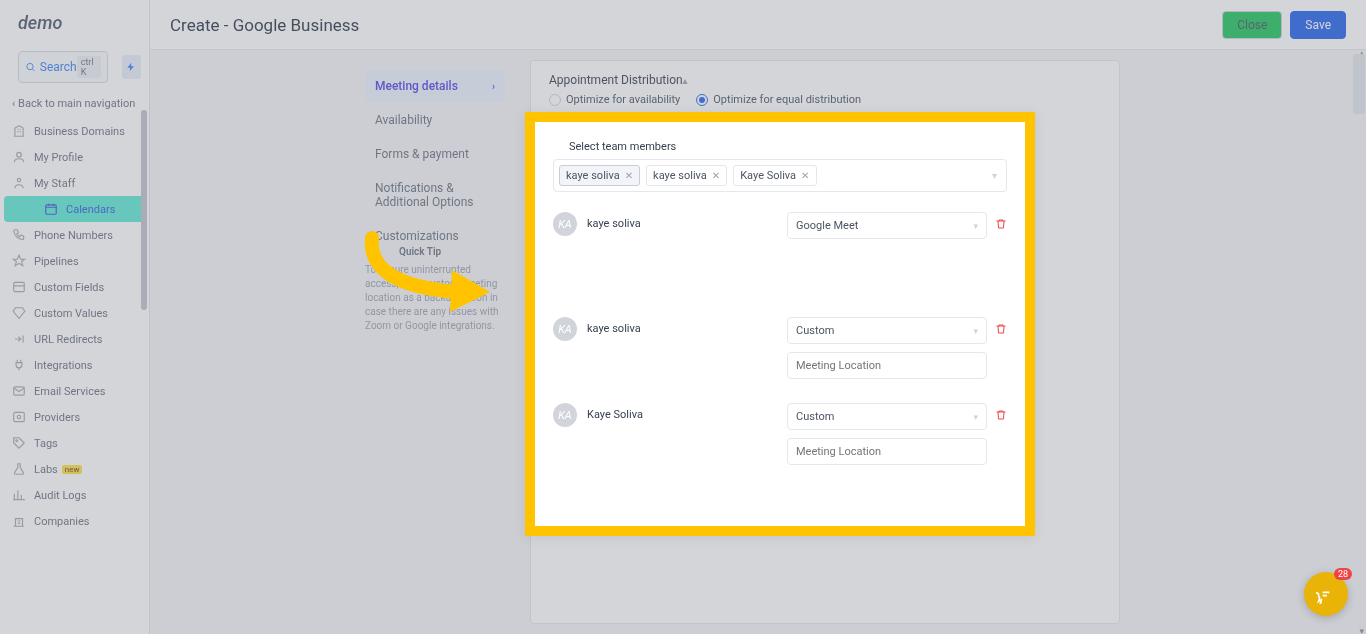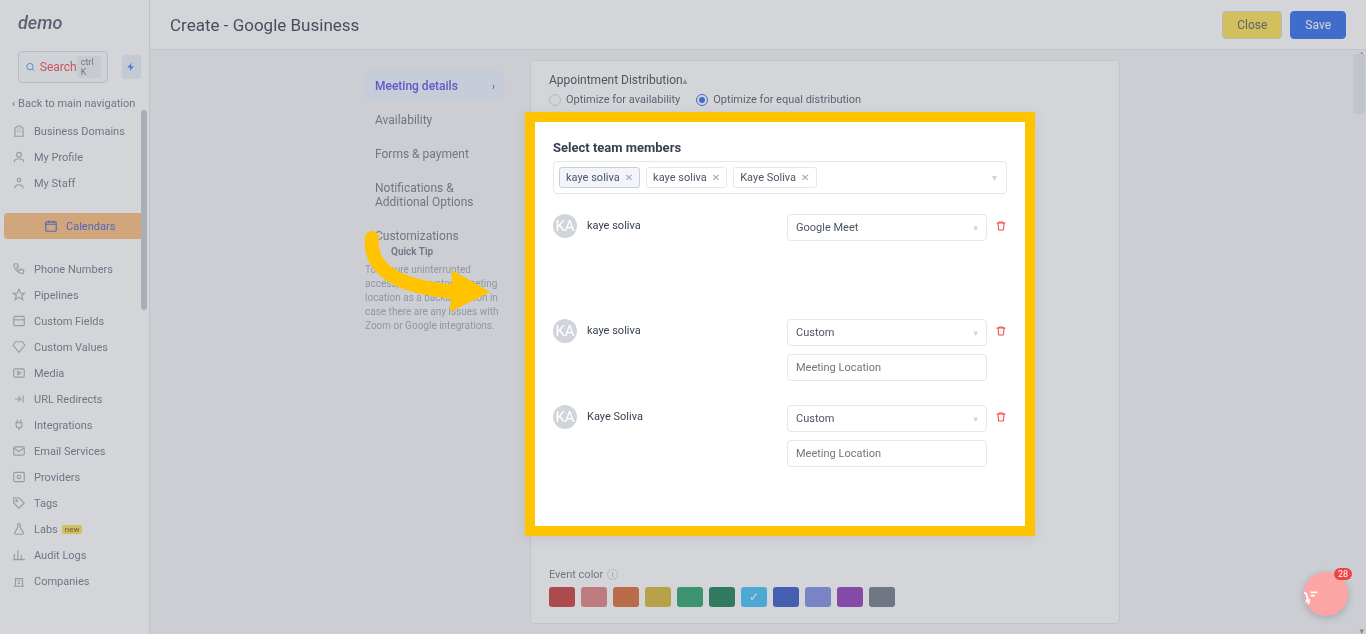--- a/index.html
+++ b/index.html
@@ -2,90 +2,90 @@
 <html><head>
 <meta charset="utf-8">
 <style>
 * { box-sizing: border-box; margin: 0; padding: 0; font-family: -apple-system, BlinkMacSystemFont, "Segoe UI", Roboto, sans-serif; }
 body { width: 1366px; height: 634px; overflow: hidden; background: #f5f5f7; position: relative; }
 
 .left-sidebar { position: absolute; left: 0; top: 0; width: 150px; height: 634px; background: #fff; border-right: 1px solid #e5e5e5; }
 .logo { padding: 12px 18px; font-size: 18px; font-weight: 500; color: #4a5568; font-style: italic; }
 .search-bar { display: flex; align-items: center; margin: 6px 10px; padding: 4px 6px; border: 1px solid #d6dae0; border-radius: 4px; background: #fafbfc; }
 .search-bar .icon { width: 14px; height: 14px; margin-right: 4px; }
-.search-bar .label { flex: 1; font-size: 12px; color: #ef4444; }
+.search-bar .label { flex: 1; font-size: 12px; color: #3b82f6; }
 .search-bar .shortcut { font-size: 9px; background: #eef0f3; padding: 1px 4px; border-radius: 2px; color: #6b7280; }
 .lightning { width: 20px; height: 24px; margin-left: 4px; background: #e8edf9; border-radius: 3px; display: flex; align-items: center; justify-content: center; color: #3b82f6; font-size: 11px; }
 .back-nav { padding: 8px 12px; font-size: 11px; color: #6b7280; cursor: pointer; }
 .nav-list { list-style: none; padding: 0; }
 .nav-item { display: flex; align-items: center; padding: 6px 12px; font-size: 11px; color: #6b7280; cursor: pointer; }
-.nav-item.active { background: #fdba74; color: #3b5bdb; border-radius: 4px; margin: 17px 4px; padding-left: 40px; }
+.nav-item.active { background: #5eead4; color: #3b5bdb; border-radius: 4px; margin: 0 4px; padding-left: 40px; }
 .nav-item .icon { width: 14px; height: 14px; margin-right: 8px; opacity: 0.6; flex-shrink: 0; }
 .nav-item.active .icon { opacity: 1; }
 .nav-item .badge-new { font-size: 8px; background: #fde047; padding: 0 3px; border-radius: 2px; margin-left: 4px; color: #713f12; }
 .scroll-track { position: absolute; right: 0; top: 110px; width: 8px; height: 400px; }
 .scroll-thumb { width: 6px; height: 200px; background: #c0c4cc; border-radius: 3px; }
 
 .main-header { position: absolute; left: 150px; top: 0; right: 0; height: 50px; background: #fff; border-bottom: 1px solid #e8e8e8; display: flex; align-items: center; padding: 0 20px; }
 .main-header .title { font-size: 17px; color: #2d3748; flex: 1; }
 .btn { font-size: 12px; padding: 6px 14px; border-radius: 4px; cursor: pointer; margin-left: 8px; }
-.btn-close { background: #fde047; border: 1px solid #d1d5db; color: #4b5563; }
+.btn-close { background: #22c55e; border: 1px solid #d1d5db; color: #4b5563; }
 .btn-save { background: #2563eb; border: 1px solid #2563eb; color: #fff; }
 
 .content-area { position: absolute; left: 150px; top: 50px; right: 0; bottom: 0; }
 
 .subnav { position: absolute; left: 215px; top: 20px; width: 140px; }
 .subnav-item { font-size: 12px; padding: 9px 10px; color: #6b7280; cursor: pointer; border-radius: 4px; margin-bottom: 2px; display:flex; align-items:center; justify-content: space-between;}
 .subnav-item.active { background: #eef2ff; color: #4f46e5; font-weight: 500; }
 .subnav-item .chev { font-size: 10px; }
 
 .quick-tip { position: absolute; left: 215px; top: 195px; width: 140px; font-size: 10px; color: #9ca3af; }
 .quick-tip .tip-icon { display:inline-block; width:14px; height:14px; vertical-align: middle; }
-.quick-tip .tip-title { font-weight: 600; color: #6b7280; margin-left: 12px; }
+.quick-tip .tip-title { font-weight: 600; color: #6b7280; margin-left: 20px; }
 .quick-tip .tip-body { margin-top: 4px; line-height: 1.4; }
 
 .config-panel { position: absolute; left: 380px; top: 10px; width: 590px; bottom: 10px; background: #fff; border: 1px solid #e5e7eb; border-radius: 4px; padding: 12px 18px; }
 .section-head { font-size: 12px; color: #374151; margin-bottom: 6px; display:flex; align-items:center;}
 .section-head .collapse { font-size: 10px; color: #9ca3af; cursor:pointer; }
 .radio-row { display: flex; gap: 16px; margin-bottom: 12px; }
 .radio-opt { display: flex; align-items: center; font-size: 11px; color: #4b5563; }
 .radio-opt .r-circle { width: 12px; height: 12px; border: 1px solid #cbd5e1; border-radius: 50%; margin-right: 5px; display:flex; align-items:center; justify-content:center; }
 .radio-opt.selected .r-circle { border-color: #2563eb; }
 .radio-opt.selected .r-dot { width: 6px; height: 6px; background: #2563eb; border-radius: 50%; }
 
-.members-label { font-size: 13px; color: #374151; margin: 6px 0; font-weight: bold; }
+.members-label { font-size: 11px; color: #374151; margin: 6px 16px; }
 .chip-row { display: flex; gap: 6px; border: 1px solid #e5e7eb; border-radius: 4px; padding: 5px; margin-bottom: 20px; }
 .chip { font-size: 11px; border: 1px solid #c8cddb; border-radius: 3px; padding: 3px 6px; display: flex; align-items: center; color: #4b5563; background:#f2f4f9; }
 .chip.alt { border-color: #e5e7eb; background:#fff; }
 .chip .x { margin-left: 5px; font-size: 10px; color: #9ca3af; cursor: pointer; }
 .chip-row .chev-down { margin-left: auto; font-size: 10px; color: #cbd5e1; padding-right:4px; align-self:center; }
 
 .member-row { display: flex; align-items: flex-start; margin-bottom: 24px; }
-.avatar { width: 24px; height: 24px; border-radius: 50%; background: #d1d5db; color: #fff; font-size: 15px; display: flex; align-items: center; justify-content: center; margin-right: 10px; }
+.avatar { width: 24px; height: 24px; border-radius: 50%; background: #d1d5db; color: #fff; font-size: 11px; display: flex; align-items: center; justify-content: center; margin-right: 10px; font-style: italic; }
 .member-name { font-size: 11px; color: #374151; flex: 1; padding-top: 5px; }
 .member-controls { width: 200px; }
 .select-box { border: 1px solid #e5e7eb; border-radius: 4px; padding: 6px 8px; font-size: 11px; color: #4b5563; display: flex; justify-content: space-between; align-items: center; background: #fff; cursor: pointer; margin-bottom: 8px; }
 .select-box .chev-down { font-size: 9px; color: #cbd5e1; }
 .input-box { border: 1px solid #e5e7eb; border-radius: 4px; padding: 6px 8px; font-size: 11px; color: #9ca3af; width: 100%; background:#fff; }
 .trash { margin-left: 8px; color: #ef4444; font-size: 12px; cursor: pointer; padding-top:5px; }
 
 .event-color-row { margin-top: 20px; }
 .ec-label { font-size: 11px; color: #6b7280; display:flex; align-items:center; gap:4px; margin-bottom:6px;}
 .ec-info { width:11px; height:11px; border:1px solid #cbd5e1; border-radius:50%; font-size:8px; line-height:9px; text-align:center; color:#9ca3af; }
 .swatch-row { display: flex; gap: 6px; }
 .swatch { width: 26px; height: 20px; border-radius: 3px; position:relative; }
 .swatch.checked::after { content:"✓"; position:absolute; inset:0; color:#fff; font-size:12px; text-align:center; line-height:20px; }
 
 .overlay-dim { position: absolute; inset: 0; background: rgba(120,128,140,0.33); pointer-events: none; }
 .highlight-box { position: absolute; left: 525px; top: 112px; width: 510px; height: 424px; border: 10px solid #ffc300; background: #fff; z-index: 5; box-shadow: 0 2px 12px rgba(0,0,0,0.08); }
 .highlight-inner { padding: 12px 18px; }
 
 .arrow { position: absolute; left: 362px; top: 230px; width: 140px; height: 90px; z-index: 6; }
 
-.chat-bubble { position: absolute; right: 18px; bottom: 18px; width: 44px; height: 44px; border-radius: 50%; background: #fca5a5; display: flex; align-items: center; box-shadow: 0 2px 8px rgba(0,0,0,0.2); z-index:7;}
+.chat-bubble { position: absolute; right: 18px; bottom: 18px; width: 44px; height: 44px; border-radius: 50%; background: #eab308; display: flex; align-items: center; justify-content: center; box-shadow: 0 2px 8px rgba(0,0,0,0.2); z-index:7;}
 .chat-bubble .msg-icon { color: #fff; }
 .chat-badge { position: absolute; top: -4px; right: -4px; background: #ef4444; color: #fff; font-size: 9px; border-radius: 8px; padding: 1px 4px; }
 
 .page-scroll { position: absolute; right: 0; top: 50px; width: 14px; bottom: 0; }
 .page-scroll .ps-thumb { width:12px; height:60px; background:#c0c4cc; border-radius:2px; position:absolute; top:4px; right:1px; }
 .page-scroll .ps-arrow { position:absolute; right:2px; font-size:9px; color:#888; }
 </style>
 </head>
 <body>
 
@@ -152,27 +152,20 @@
           <rect x="3" y="4" width="18" height="16" rx="2"></rect>
           <path d="M3 10h18"></path>
         </svg>
         <span>Custom Fields</span>
       </li>
       <li class="nav-item">
         <svg class="icon" viewBox="0 0 24 24" fill="none" stroke="#6b7280" stroke-width="2">
           <path d="M6 3h12l4 6-10 12L2 9z"></path>
         </svg>
         <span>Custom Values</span>
-      </li>
-      <li class="nav-item">
-        <svg class="icon" viewBox="0 0 24 24" fill="none" stroke="#6b7280" stroke-width="2">
-          <rect x="3" y="5" width="18" height="14" rx="2"></rect>
-          <path d="m10 9 5 3-5 3z"></path>
-        </svg>
-        <span>Media</span>
       </li>
       <li class="nav-item">
         <svg class="icon" viewBox="0 0 24 24" fill="none" stroke="#6b7280" stroke-width="2">
           <path d="M5 12h10M11 8l4 4-4 4M19 6v12"></path>
         </svg>
         <span>URL Redirects</span>
       </li>
       <li class="nav-item">
         <svg class="icon" viewBox="0 0 24 24" fill="none" stroke="#6b7280" stroke-width="2">
           <path d="M9 3v5M15 3v5M7 8h10v4a5 5 0 0 1-10 0zM12 17v4"></path>
@@ -272,39 +265,20 @@
           <span>Optimize for availability</span>
         </label>
       <label class="radio-opt selected">
           <span class="r-circle">
             <span class="r-dot"></span>
           </span>
           <span>Optimize for equal distribution</span>
         </label>
     </div>
     <div style="height:430px;"></div>
-    <div class="event-color-row">
-      <div class="ec-label">
-          <span>Event color</span>
-          <span class="ec-info">i</span>
-        </div>
-      <div class="swatch-row" id="swatches-bg">
-          <div class="swatch" style="background: rgb(197, 48, 48);"></div>
-          <div class="swatch" style="background: rgb(224, 122, 122);"></div>
-          <div class="swatch" style="background: rgb(217, 98, 43);"></div>
-          <div class="swatch" style="background: rgb(214, 180, 42);"></div>
-          <div class="swatch" style="background: rgb(31, 157, 97);"></div>
-          <div class="swatch" style="background: rgb(13, 122, 75);"></div>
-          <div class="swatch checked" style="background: rgb(56, 189, 248);"></div>
-          <div class="swatch" style="background: rgb(43, 79, 192);"></div>
-          <div class="swatch" style="background: rgb(122, 134, 227);"></div>
-          <div class="swatch" style="background: rgb(139, 47, 181);"></div>
-          <div class="swatch" style="background: rgb(107, 114, 128);"></div>
-        </div>
-    </div>
   </div>
 </div>
 
 <div class="overlay-dim"></div>
 
 <svg class="arrow" viewBox="0 0 140 90">
   <path d="M10 8 Q 5 55 95 62" stroke="#ffc300" stroke-width="14" fill="none" stroke-linecap="round"></path>
   <path d="M90 40 L128 62 L88 82 Z" fill="#ffc300"></path>
 </svg>
 

